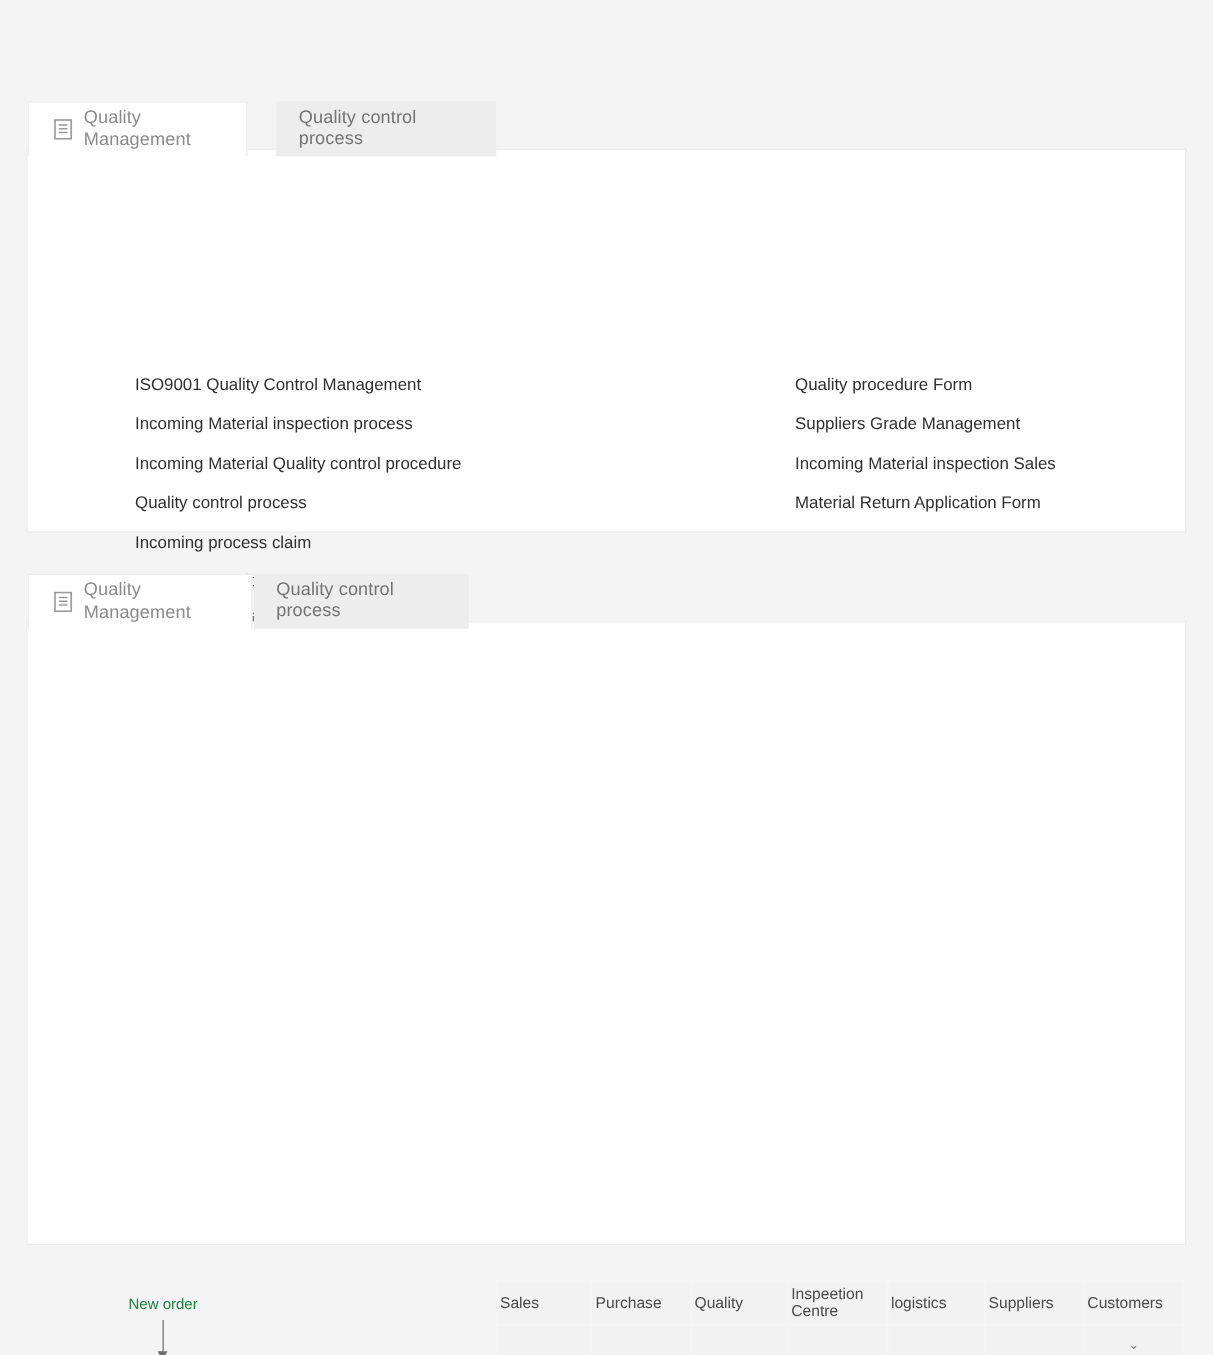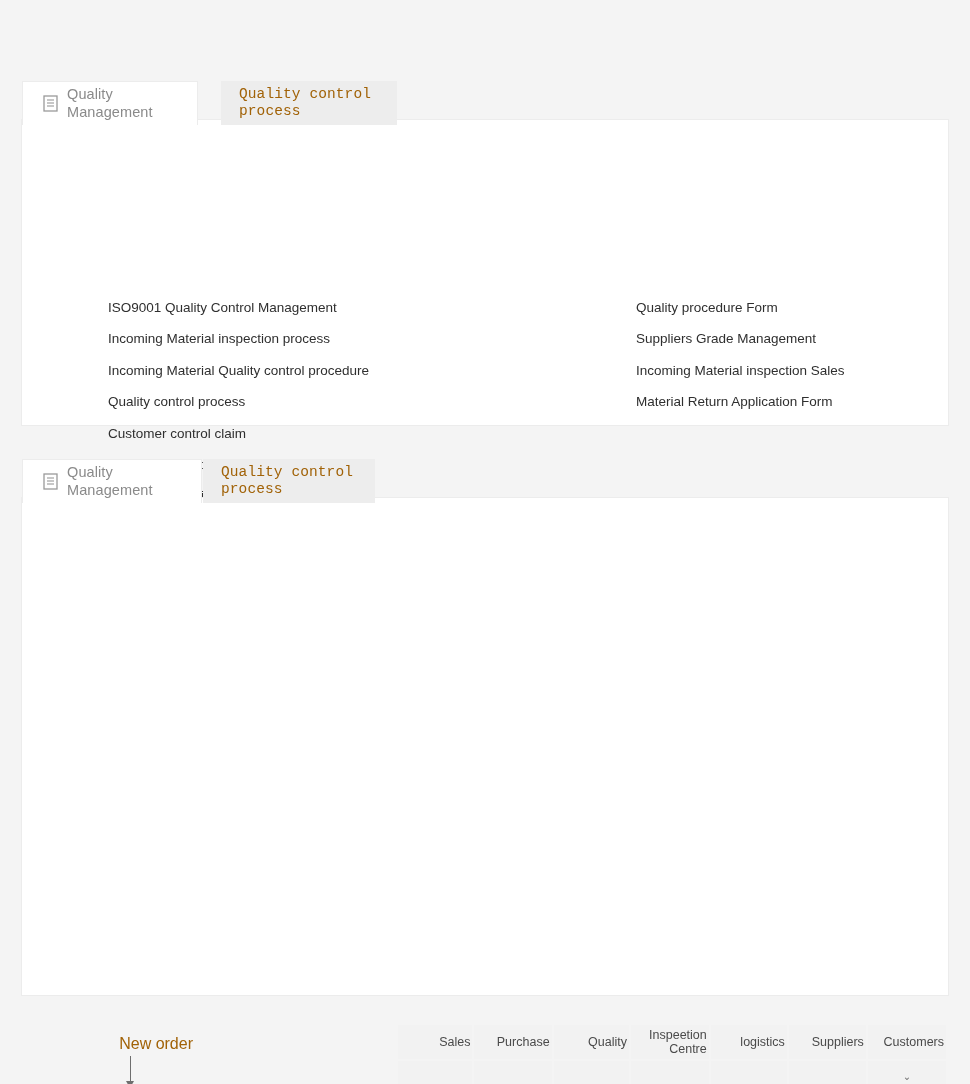--- a/index.html
+++ b/index.html
@@ -63,22 +63,21 @@
     border-left: 1px solid #ececec;
     border-right: 1px solid #ececec;
     padding-left: 20px;
     padding-right: 14px;
     color: #8a8a8a;
   }
   .tab.inactive {
     background: #ededed;
     padding-left: 18px;
     padding-right: 18px;
-    color: #a16207;
-    font-family: Liberation Mono, monospace;
+    color: #737373;
   }
   .tab .doc-icon {
     width: 15px;
     height: 17px;
     margin-right: 9px;
     flex: 0 0 auto;
   }
   .tab-label { white-space: pre-line; }
 
   
@@ -99,23 +98,23 @@
   
   #flow {
     position: absolute;
     left: 22px;
     top: 520px;
     width: 352px;
     height: 470px;
   }
   .fl {
     position: absolute;
-    font-size: 16px;
-    color: #a16207;
-    text-align: right;
+    font-size: 12px;
+    color: #15803d;
+    text-align: center;
     line-height: 15px;
     white-space: pre-line;
   }
   .vline {
     position: absolute;
     width: 1px;
     background: #6e6e6e;
   }
   .arrow-down {
     position: absolute;
@@ -134,21 +133,21 @@
     border-spacing: 2px;
     table-layout: fixed;
   }
   #matrix th {
     width: 76px;
     height: 34px;
     background: #f2f2f2;
     font-weight: normal;
     font-size: 12.5px;
     color: #4a4a4a;
-    text-align: right;
+    text-align: left;
     vertical-align: middle;
     padding: 0 2px;
     line-height: 14px;
   }
   #matrix td {
     width: 76px;
     height: 28px;
     background: #f2f2f2;
     text-align: center;
     vertical-align: middle;
@@ -165,21 +164,21 @@
 <body>
 
 <div class="page">
 
   <div class="panel" id="panel-top">
     <div class="list-col" id="list-left">
       <div class="row">ISO9001 Quality Control Management</div>
       <div class="row">Incoming Material inspection process</div>
       <div class="row">Incoming Material Quality control procedure</div>
       <div class="row">Quality control process</div>
-      <div class="row">Customer control claim</div>
+      <div class="row">Incoming process claim</div>
       <div class="row">Output Inspection process</div>
       <div class="row">Inspection  Equipment</div>
     </div>
     <div class="list-col" id="list-right">
       <div class="row">Quality procedure Form</div>
       <div class="row">Suppliers Grade Management</div>
       <div class="row">Incoming Material inspection Sales</div>
       <div class="row">Material Return Application Form</div>
     </div>
   </div>

